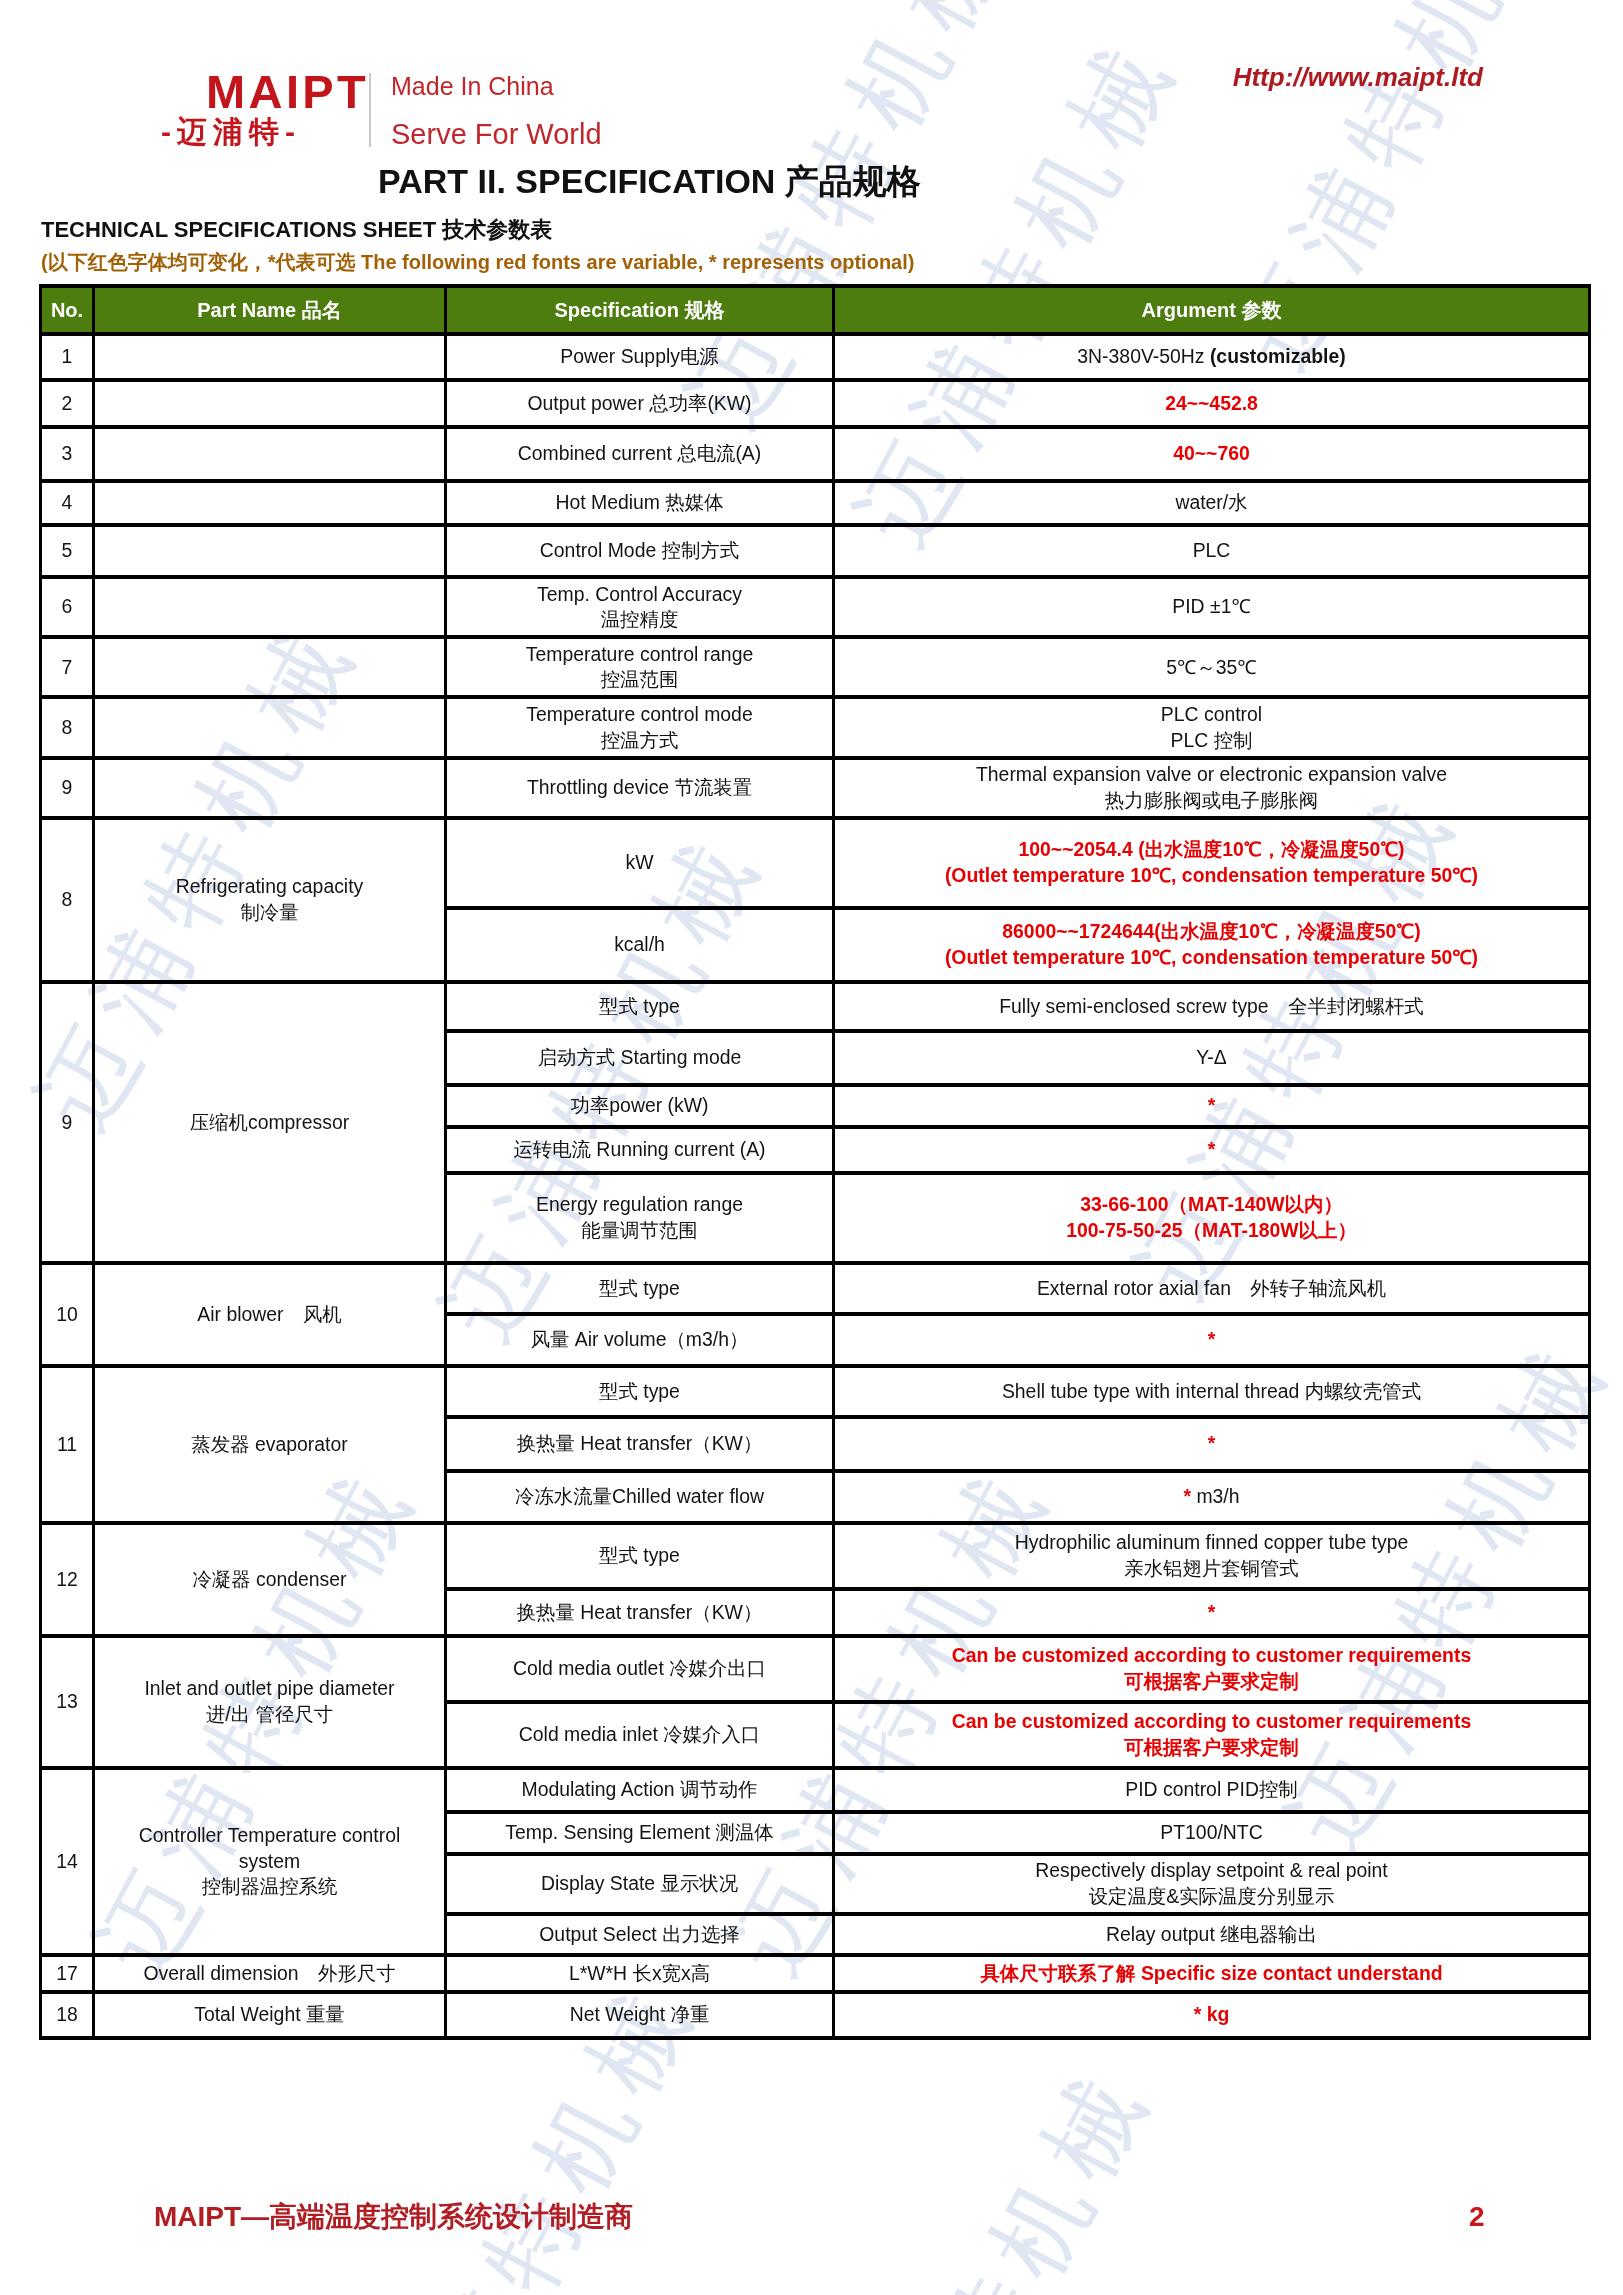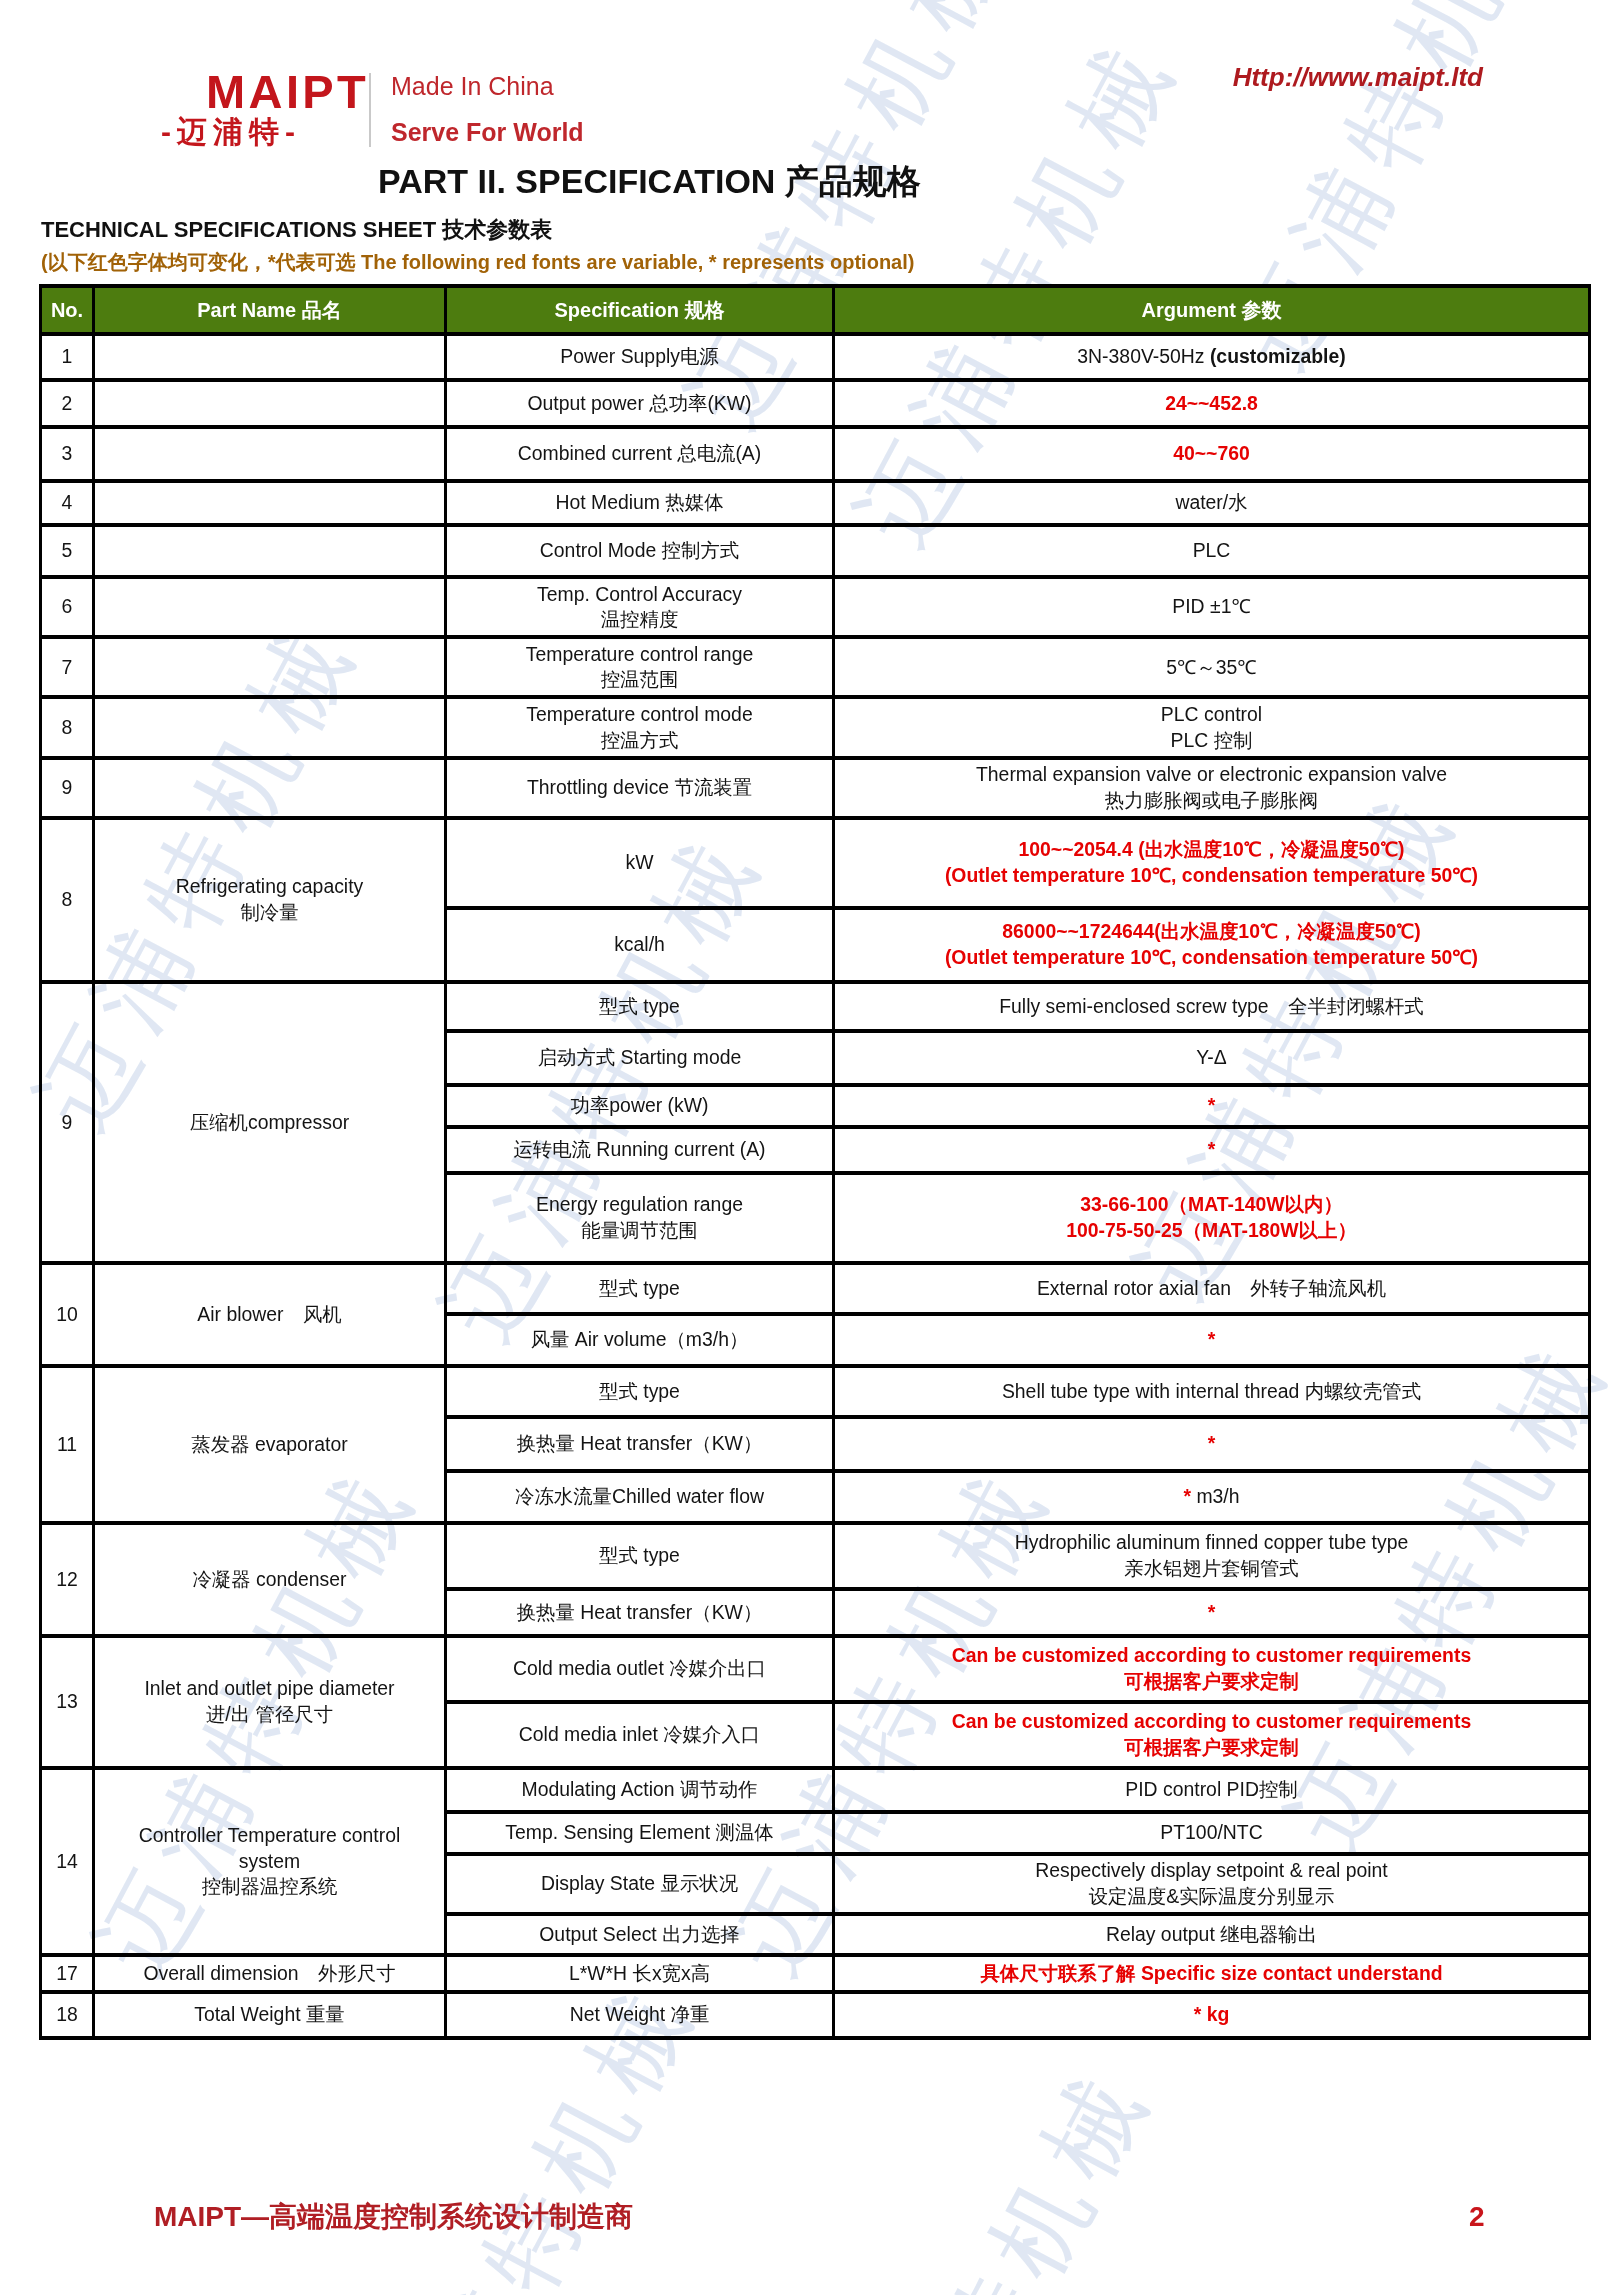--- a/index.html
+++ b/index.html
@@ -33,21 +33,21 @@
   }
   .logo-cn{
     left:161px;top:117px;
     font-size:30px;font-weight:700;letter-spacing:6px;
     color:#c3161c;line-height:1;
   }
   .logo-divider{
     left:369px;top:73px;width:1.7px;height:74px;background:#c9c9c9;
   }
   .tagline1{left:391px;top:74px;font-size:25px;font-weight:400;color:#bf272c;line-height:1;}
-  .tagline2{left:391px;top:120px;font-size:25px;font-weight:700;color:#bf272c;line-height:1;}
+  .tagline2{left:391px;top:120px;font-size:29px;font-weight:400;color:#bf272c;line-height:1;}
   .website{
     right:140px;top:64px;
     font-size:26px;font-weight:700;font-style:italic;color:#ae1a1f;line-height:1;
   }
   .doc-title{
     left:0;top:163px;width:1299px;text-align:center;
     font-size:34px;font-weight:700;color:#111;line-height:1.1;
   }
   .sheet-title{
     left:41px;top:218px;

